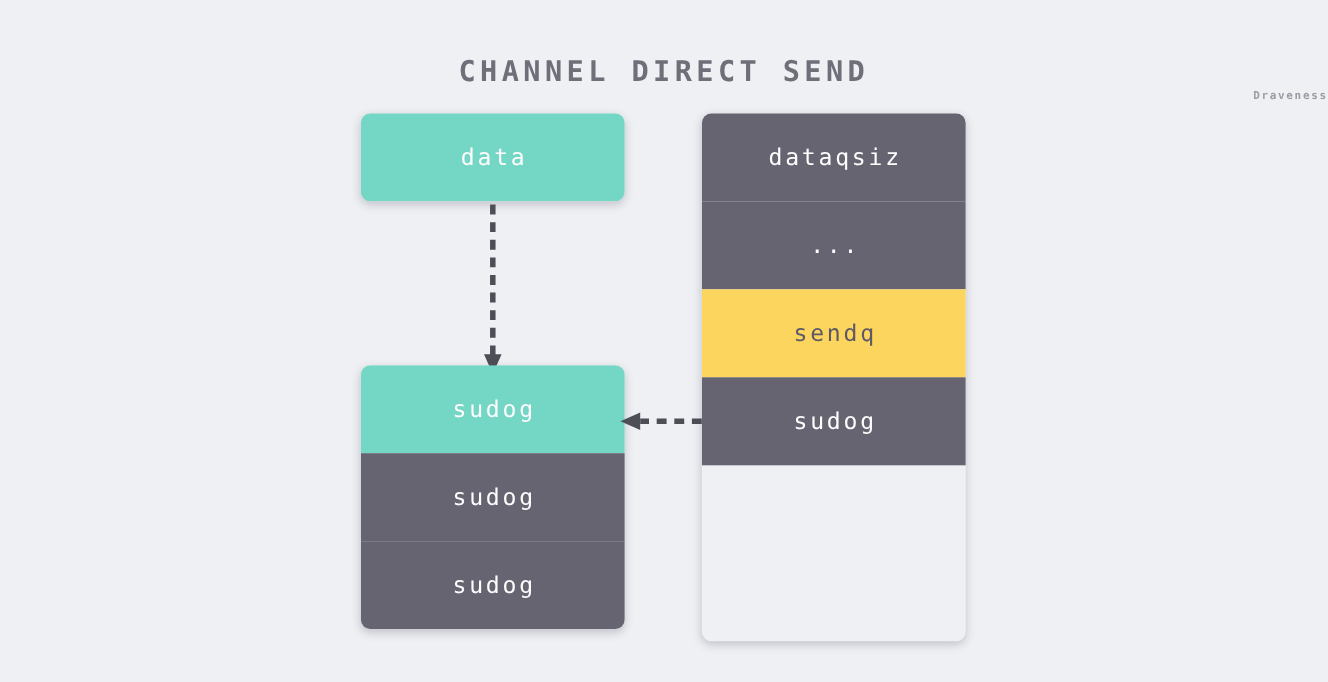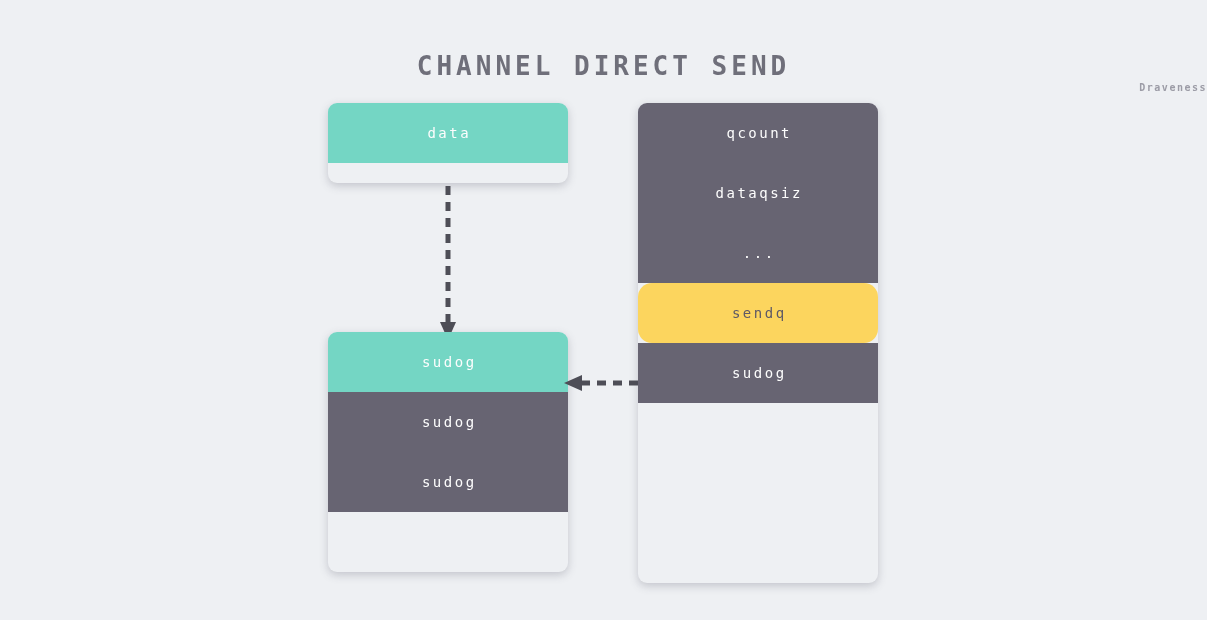--- a/index.html
+++ b/index.html
@@ -36,30 +36,30 @@
     color:var(--subtitle);
     margin-top:17px;
   }
   .box{
     position:absolute;
     border-radius:9px;
     overflow:hidden;
     box-shadow:0 3px 8px rgba(70,70,90,0.25);
   }
   .cell{
-    height:60px;
+    height:80px;
     display:flex;align-items:center;justify-content:center;
-    font-size:14px;
+    font-size:21px;
     letter-spacing:2.5px;
     color:#fdfdfd;
     text-indent:2.5px;
   }
   .cell.dark{background:var(--dark);}
   .cell.teal{background:var(--teal);}
-  .cell.yellow{background:var(--yellow);color:#5d5966;border-radius:14px;}
+  .cell.yellow{background:var(--yellow);color:#5d5966;}
   .data-box{left:328px;top:103px;width:240px;height:80px;}
   .sudog-box{left:328px;top:332px;width:240px;height:240px;}
   .hchan-box{left:638px;top:103px;width:240px;height:480px;}
   .arrow-svg{position:absolute;overflow:visible;}
   .arrow-v{left:436px;top:183px;}
   .arrow-h{left:562px;top:371px;}
 </style>
 </head>
 <body>
 
@@ -82,20 +82,19 @@
     <div class="cell dark">sudog</div>
     <div class="cell dark">sudog</div>
   </div>
 
   <svg class="arrow-svg arrow-h" width="78" height="24" viewBox="0 0 78 24">
     <line x1="76" y1="12" x2="20" y2="12" stroke="#4e4e57" stroke-width="5" stroke-dasharray="9 7"></line>
     <polygon points="2,12 20,4 20,20" fill="#4e4e57"></polygon>
   </svg>
 
   <div class="box hchan-box">
-    <div class="cell dark">qcount</div>
     <div class="cell dark">dataqsiz</div>
     <div class="cell dark">...</div>
     <div class="cell yellow">sendq</div>
     <div class="cell dark">sudog</div>
   </div>
 
 </div>
 
 </body></html>

